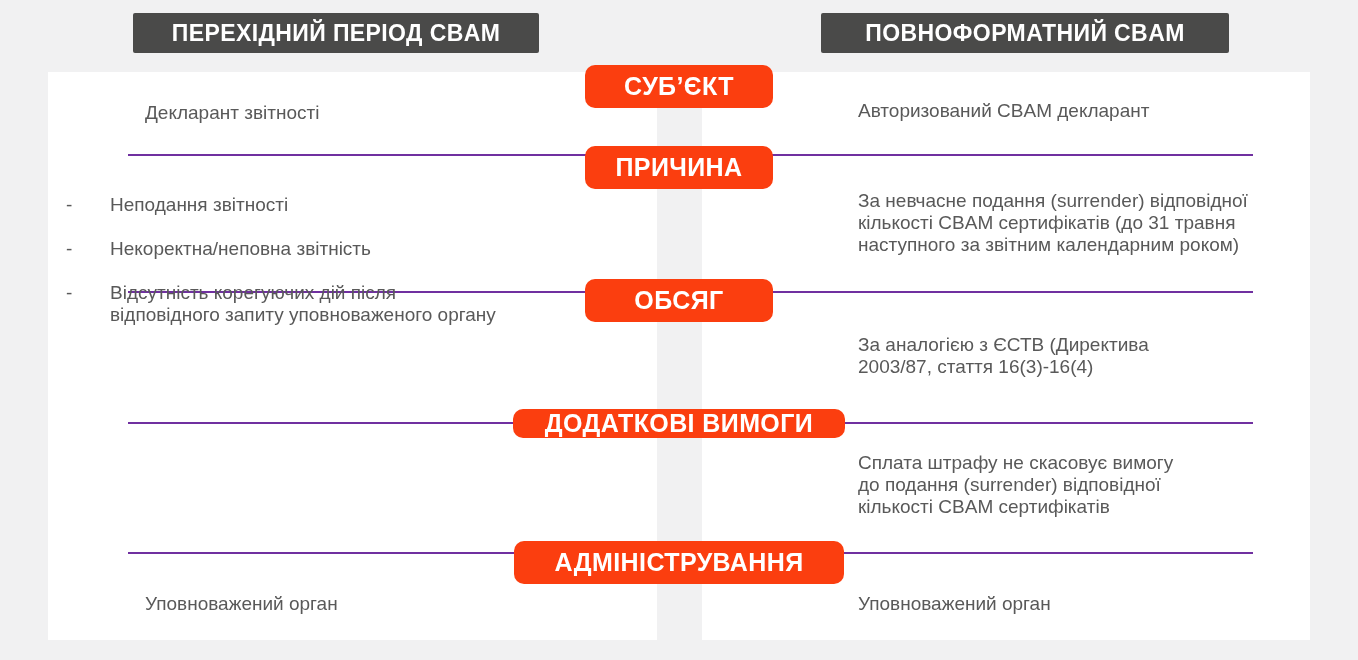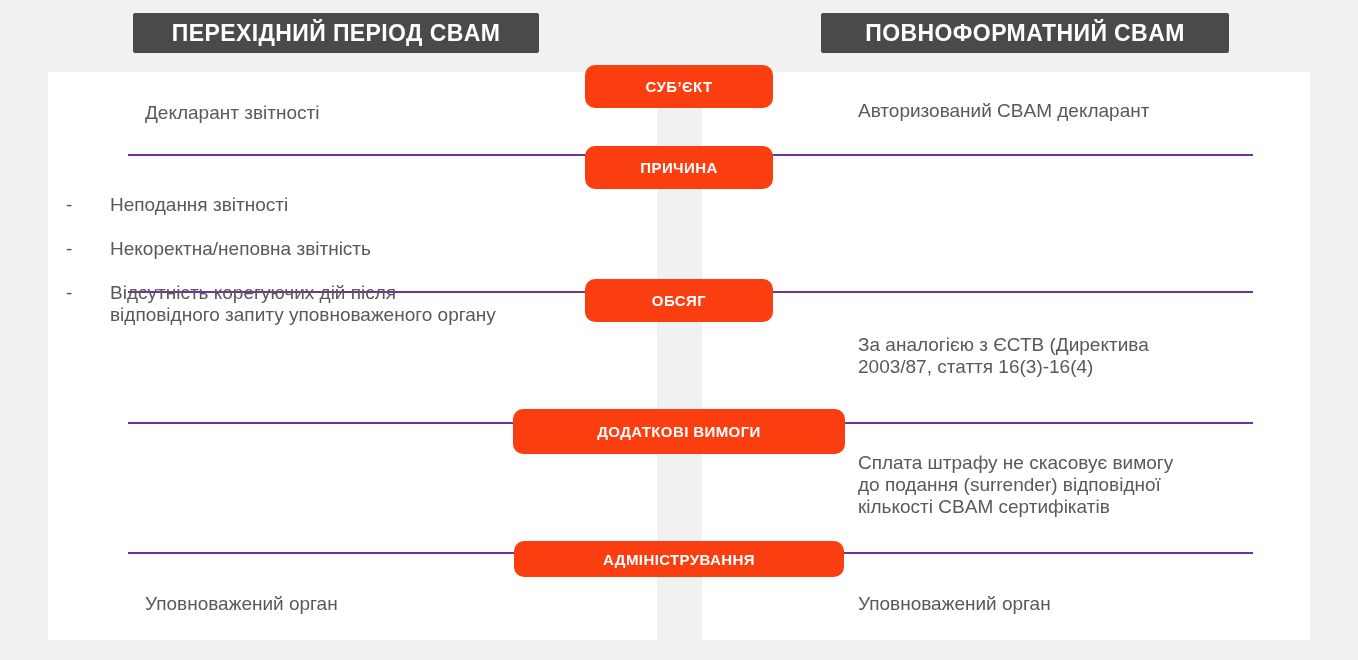--- a/index.html
+++ b/index.html
@@ -52,32 +52,32 @@
   #divider-2 { top: 291px; }
   #divider-3 { top: 422px; }
   #divider-4 { top: 552px; }
 
   .pill {
     position: absolute;
     background: #fb3e0f;
     border-radius: 10px;
     color: #ffffff;
     font-weight: bold;
-    font-size: 15px;
+    font-size: 25px;
     letter-spacing: 0.4px;
     display: flex;
     align-items: center;
     justify-content: center;
     z-index: 5;
   }
   #pill-subject    { left: 585px; top: 65px;  width: 188px; height: 43px; }
   #pill-reason     { left: 585px; top: 146px; width: 188px; height: 43px; }
   #pill-scope      { left: 585px; top: 279px; width: 188px; height: 43px; }
-  #pill-additional { left: 513px; top: 409px; width: 332px; height: 45px; text-align: center; }
-  #pill-admin      { left: 514px; top: 541px; width: 330px; height: 36px; }
+  #pill-additional { left: 513px; top: 409px; width: 332px; height: 29px; text-align: center; }
+  #pill-admin      { left: 514px; top: 541px; width: 330px; height: 43px; }
 
   .cell {
     position: absolute;
     font-size: 19px;
     line-height: 22px;
     color: #595959;
     white-space: pre-line;
     z-index: 2;
   }
   #cell-l1 { left: 145px; top: 102px; }
@@ -135,20 +135,23 @@
     <div class="bullet">
       <span class="bullet-marker">-</span>
       <span class="bullet-text">Некоректна/неповна звітність</span>
     </div>
     <div class="bullet">
       <span class="bullet-marker">-</span>
       <span class="bullet-text">Відсутність корегуючих дій після
 відповідного запиту уповноваженого органу</span>
     </div>
   </div>
+  <div class="cell" id="cell-r2">За невчасне подання (surrender) відповідної
+кількості CBAM сертифікатів (до 31 травня
+наступного за звітним календарним роком)</div>
 
   <div class="cell" id="cell-r3">За аналогією з ЄСТВ (Директива
 2003/87, стаття 16(3)-16(4)</div>
 
   <div class="cell" id="cell-r4">Сплата штрафу не скасовує вимогу
 до подання (surrender) відповідної
 кількості CBAM сертифікатів</div>
 
   <div class="cell" id="cell-l5">Уповноважений орган</div>
   <div class="cell" id="cell-r5">Уповноважений орган</div>

